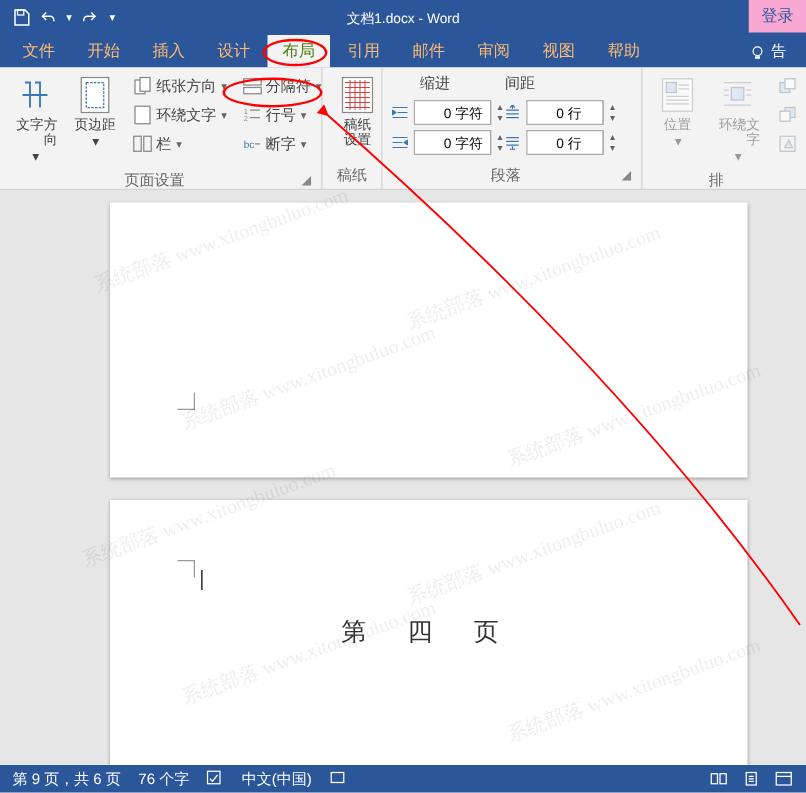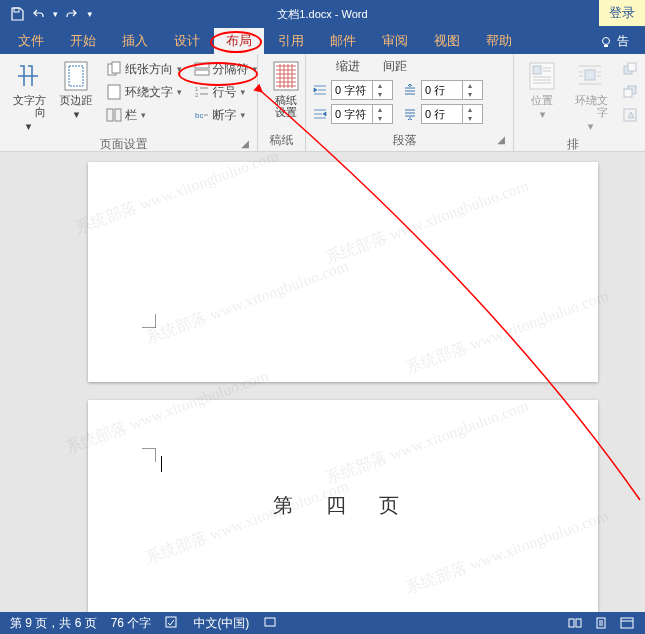--- a/index.html
+++ b/index.html
@@ -2,48 +2,48 @@
 <html><head>
 <meta charset="utf-8">
 <style>
 * { margin:0; padding:0; box-sizing:border-box; font-family:"Microsoft YaHei","SimSun",sans-serif; }
 body { width:645px; height:634px; background:#fff; overflow:hidden; font-size:12px; }
 
 .titlebar { height:28px; background:#2b579a; color:#fff; display:flex; align-items:center; position:relative; }
 .tb-left { display:flex; align-items:center; gap:4px; padding-left:8px; }
 .tb-icon { width:18px; height:18px; display:flex; align-items:center; justify-content:center; }
 .tb-title { position:absolute; left:50%; transform:translateX(-50%); font-size:11px; }
-.tb-login { position:absolute; right:0; top:0; background:#fef9c3; color:#2b579a; padding:4px 10px; font-size:13px; }
+.tb-login { position:absolute; right:0; top:0; background:#f9a8d4; color:#2b579a; padding:4px 10px; font-size:13px; }
 
 .tabbar { height:26px; background:#2b579a; display:flex; align-items:flex-end; padding-left:6px; gap:2px; position:relative; }
 .tab { color:#fdba74; padding:4px 12px; font-size:13px; cursor:pointer; white-space:nowrap; }
-.tab.active { background:#f3f3f3; color:#b91c1c;margin-top:35px; }
+.tab.active { background:#f3f3f3; color:#4d7c0f;margin-top:35px; }
 .tab-tell { position:absolute; right:8px; color:#fff; display:flex; align-items:center; gap:4px; padding:4px 8px;}
 .bulb { width:14px; height:14px; display:inline-block;}
 
 .ribbon { height:98px; background:#f3f3f3; border-bottom:1px solid #d4d4d4; display:flex; position:relative; }
 .group { border-right:1px solid #d4d4d4; padding:4px 6px 2px 6px; display:flex; flex-direction:column; justify-content:space-between; }
 .group-body { display:flex; gap:4px; flex:1; }
 .group-label { text-align:center; font-size:12px; color:#666; padding-top:2px; }
 .big-btn { display:flex; flex-direction:column; align-items:center; gap:2px; padding:2px 4px; min-width:44px; cursor:pointer;}
 .big-btn .icn { width:32px; height:32px; display:flex; align-items:center; justify-content:center; }
 .big-btn span { font-size:11px; text-align:right; line-height:1.1; color:#444;}
 .col { display:flex; flex-direction:column; gap:1px; }
 .small-btn { display:flex; align-items:center; gap:3px; padding:1px 4px; height:22px; font-size:12px; color:#444; cursor:pointer; white-space:nowrap;}
 .small-btn .icn { width:16px; height:16px; display:flex; align-items:center; justify-content:center; }
 .drop { font-size:9px; color:#666; margin-left:1px;}
 .dimmed { opacity:0.5; }
 
 .indent-row { display:flex; align-items:center; gap:3px; height:22px;}
 .indent-icn { width:16px; height:16px; display:flex; align-items:center; justify-content:center;}
 .spin-box { display:flex; align-items:center; border:1px solid #ababab; background:#fff; height:20px; width:62px;}
-.spin-box input { border:none; width:40px; font-size:11px; padding:0 3px; outline:none;}
+.spin-box input { border:none; width:40px; font-size:11px; padding:0 3px; outline:none;margin-left:20px;}
 .spin-btns { display:flex; flex-direction:column; border-left:1px solid #ababab;}
 .spin-btns div { height:9px; width:14px; font-size:8px; line-height:9px; text-align:center; color:#666; cursor:pointer;}
-.indent-hdr { display:flex; gap:23px; font-size:12px; color:#444; padding:0 0 2px 24px;}
+.indent-hdr { display:flex; gap:44px; font-size:12px; color:#444; padding:0 0 2px 24px;}
 
 .dlg-launch { font-size:10px; color:#888; text-align:right; padding-right:2px;}
 
 .doc-area { position:absolute; top:152px; left:0; right:0; bottom:22px; background:#e6e6e6; overflow:hidden; }
 .page { position:absolute; background:#fff; box-shadow:0 1px 3px rgba(0,0,0,0.3); }
 .page1 { left:88px; top:10px; width:510px; height:220px; }
 .page2 { left:88px; top:248px; width:510px; height:230px;padding-left:25px; }
 .crop-mark { position:absolute; width:20px; height:20px; }
 .crop-mark::before,.crop-mark::after{content:"";position:absolute;background:#999;}
 .crop-bl::before{width:1px;height:14px;right:0;bottom:6px;}

